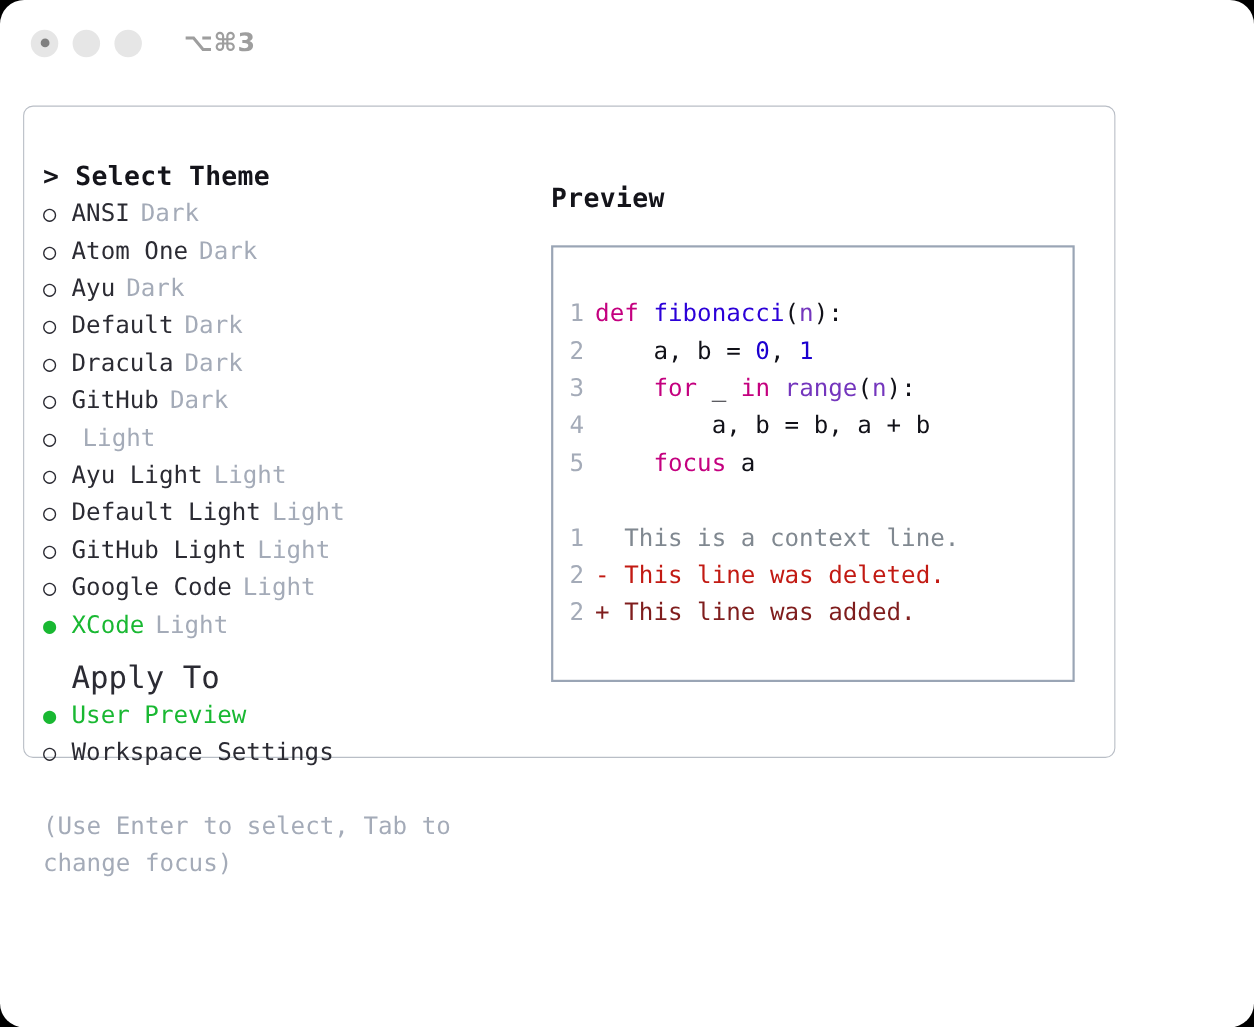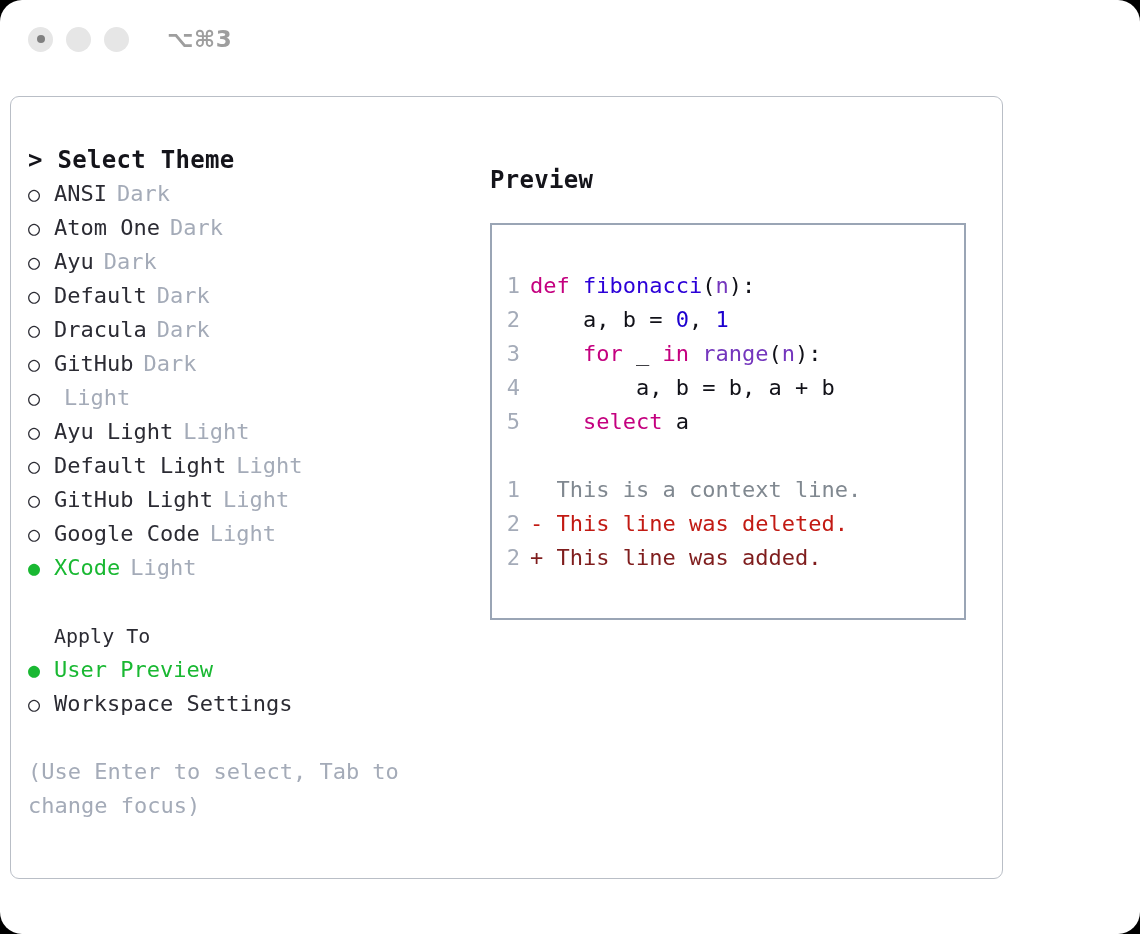--- a/index.html
+++ b/index.html
@@ -62,24 +62,24 @@
     color: #9e9e9e;
     font-size: 23px;
     font-weight: bold;
     letter-spacing: 0.5px;
     font-family: "DejaVu Sans", sans-serif;
   }
 
   
   .card {
     position: absolute;
-    left: 10px;
+    left: 21px;
     top: 96px;
     width: 993px;
-    height: 783px;
+    height: 593px;
     border: 1px solid #b9bec6;
     border-radius: 9px;
     box-sizing: border-box;
     background: #ffffff;
   }
 
   .card-inner {
     position: absolute;
     left: 0; top: 0;
     width: 100%;
@@ -119,22 +119,22 @@
     color: #2b2b33;
     font-size: 20px;
     line-height: 34px;
   }
   .opt-bullet.sel { color: #19b832; }
   .opt-label { color: #2b2b33; }
   .opt-row.selected .opt-label { color: #19b832; }
   .opt-variant { color: #a4abb8; margin-left: 10px; }
 
   .apply-heading {
-    margin-top: 34px;
-    font-size: 20px;
+    margin-top: 14px;
+    font-size: 28px;
     color: #2b2b33;
     line-height: 34px;
     padding-left: 26px;
     white-space: pre;
   }
 
   .hint {
     margin-top: 34px;
     font-size: 22px;
     line-height: 34px;
@@ -249,21 +249,21 @@
 
       <div class="right-pane">
         <div class="preview-title">Preview</div>
 
         <div class="preview-box">
           <div id="code-block">
               <div class="code-line"><span class="ln">1</span><span class="code-body"><span class="tok-kw">def </span><span class="tok-fn">fibonacci</span><span class="tok-plain">(</span><span class="tok-param">n</span><span class="tok-plain">):</span></span></div>
               <div class="code-line"><span class="ln">2</span><span class="code-body"><span class="tok-plain">    a, b = </span><span class="tok-num">0</span><span class="tok-plain">, </span><span class="tok-num">1</span></span></div>
               <div class="code-line"><span class="ln">3</span><span class="code-body"><span class="tok-plain">    </span><span class="tok-kw">for</span><span class="tok-plain"> _ </span><span class="tok-kw">in</span><span class="tok-plain"> </span><span class="tok-call">range</span><span class="tok-plain">(</span><span class="tok-param">n</span><span class="tok-plain">):</span></span></div>
               <div class="code-line"><span class="ln">4</span><span class="code-body"><span class="tok-plain">        a, b = b, a + b</span></span></div>
-              <div class="code-line"><span class="ln">5</span><span class="code-body"><span class="tok-plain">    </span><span class="tok-kw">select</span><span class="tok-plain"> a</span></span></div>
+              <div class="code-line"><span class="ln">5</span><span class="code-body"><span class="tok-plain">    </span><span class="tok-kw">focus</span><span class="tok-plain"> a</span></span></div>
             </div>
           <div class="blank-line"></div>
           <div id="diff-block">
               <div class="code-line"><span class="ln">1</span><span class="code-body tok-ctx"><span> </span><span> This is a context line.</span></span></div>
               <div class="code-line"><span class="ln">2</span><span class="code-body tok-del"><span>-</span><span> This line was deleted.</span></span></div>
               <div class="code-line"><span class="ln">2</span><span class="code-body tok-add"><span>+</span><span> This line was added.</span></span></div>
             </div>
         </div>
       </div>
 

